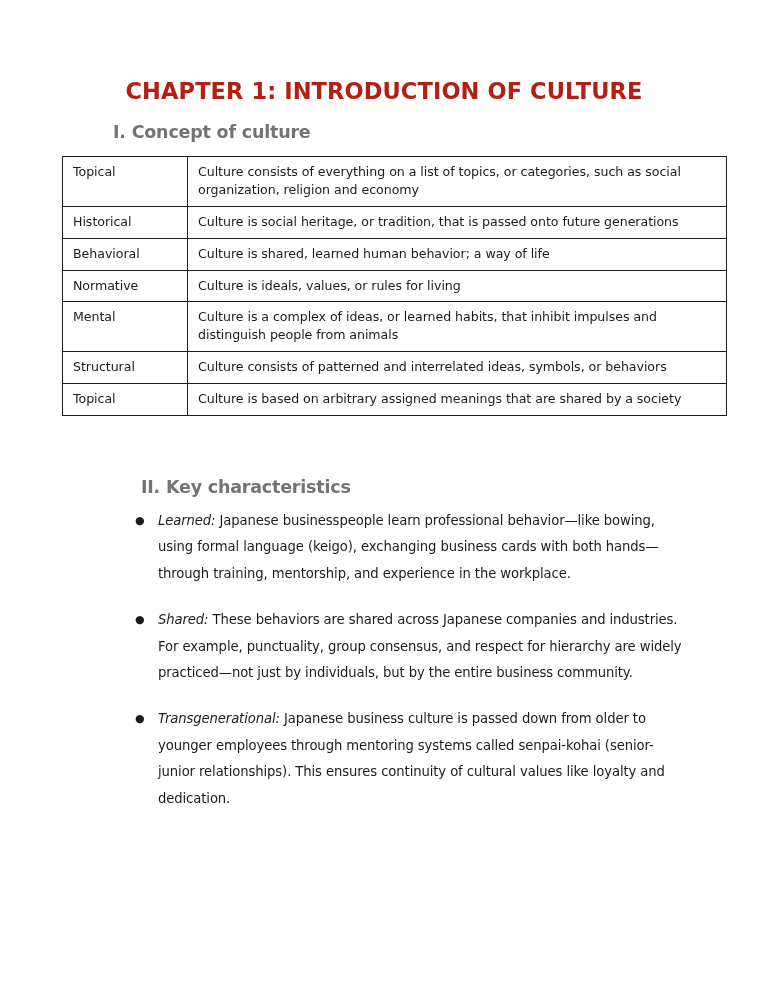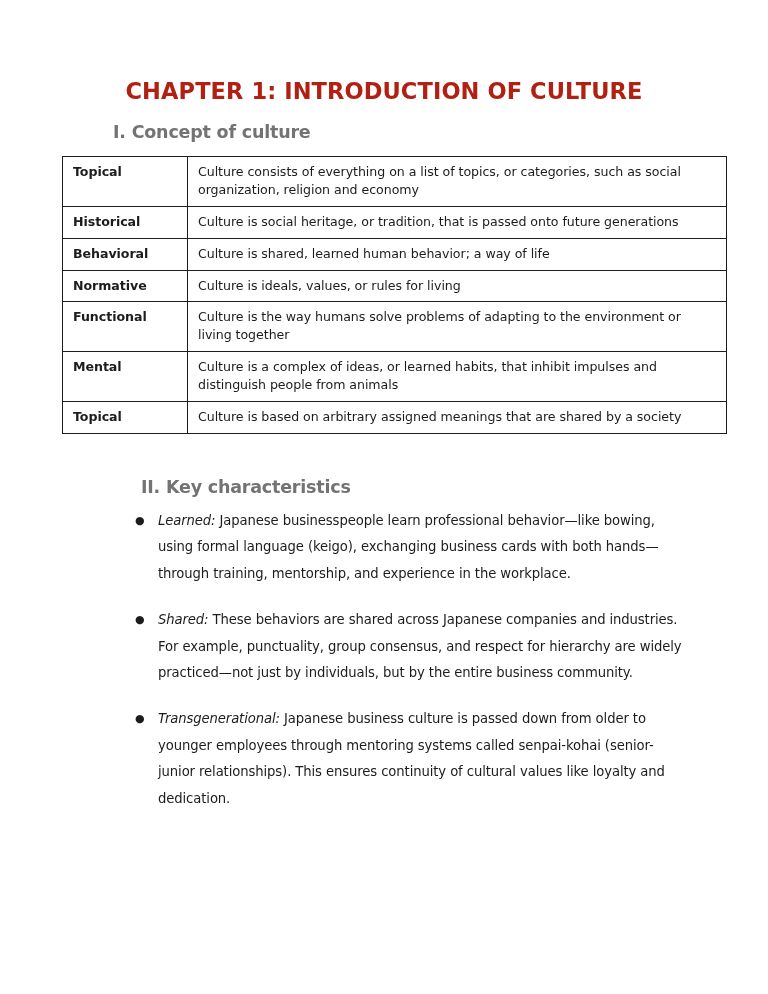--- a/index.html
+++ b/index.html
@@ -64,21 +64,20 @@
   }
   .culture-table td {
     border: 1.1px solid #1d1d1d;
     padding: 6px 9px 7px 10px;
     vertical-align: top;
     line-height: 1.42;
     letter-spacing: -0.05px;
   }
   .culture-table td.term {
     width: 105px;
-    font-weight: bold;
   }
   .culture-table td.definition {
     width: 519px;
   }
 
   
   .bullet-list {
     position: absolute;
     left: 130px;
     top: 508px;
@@ -131,26 +130,26 @@
       </tr>
       <tr>
         <td class="term">Behavioral</td>
         <td class="definition">Culture is shared, learned human behavior; a way of life</td>
       </tr>
       <tr>
         <td class="term">Normative</td>
         <td class="definition">Culture is ideals, values, or rules for living</td>
       </tr>
       <tr>
-        <td class="term">Functional</td>
-        <td class="definition">Culture is the way humans solve problems of adapting to the environment or living together</td>
+        <td class="term">Mental</td>
+        <td class="definition">Culture is a complex of ideas, or learned habits, that inhibit impulses and distinguish people from animals</td>
       </tr>
       <tr>
-        <td class="term">Mental</td>
-        <td class="definition">Culture is a complex of ideas, or learned habits, that inhibit impulses and distinguish people from animals</td>
+        <td class="term">Structural</td>
+        <td class="definition">Culture consists of patterned and interrelated ideas, symbols, or behaviors</td>
       </tr>
       <tr>
         <td class="term">Topical</td>
         <td class="definition">Culture is based on arbitrary assigned meanings that are shared by a society</td>
       </tr>
     </tbody>
   </table>
 
   <div class="section-heading" id="heading-2">II. Key characteristics</div>
 

